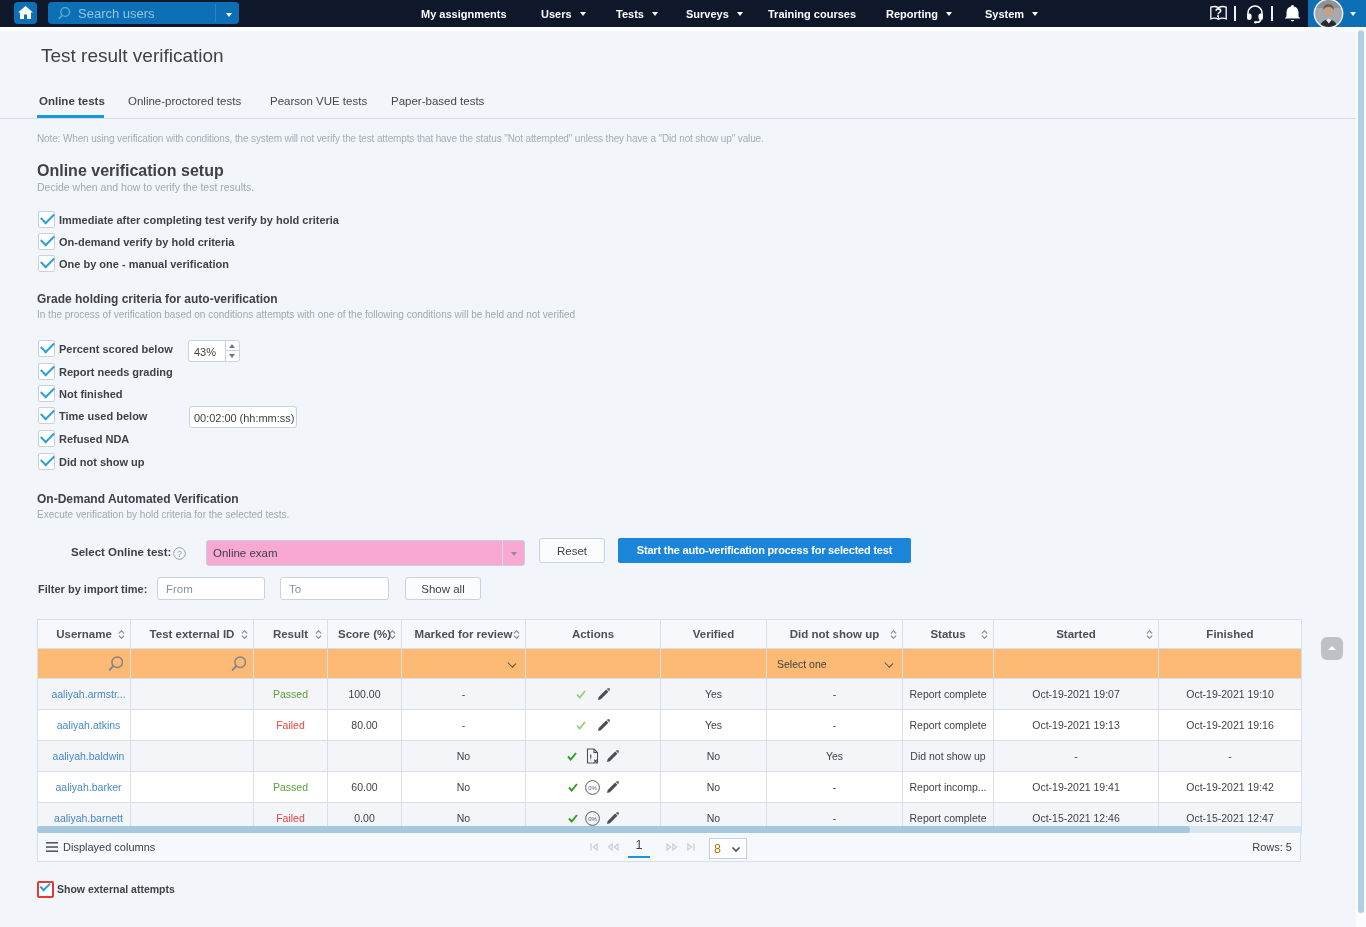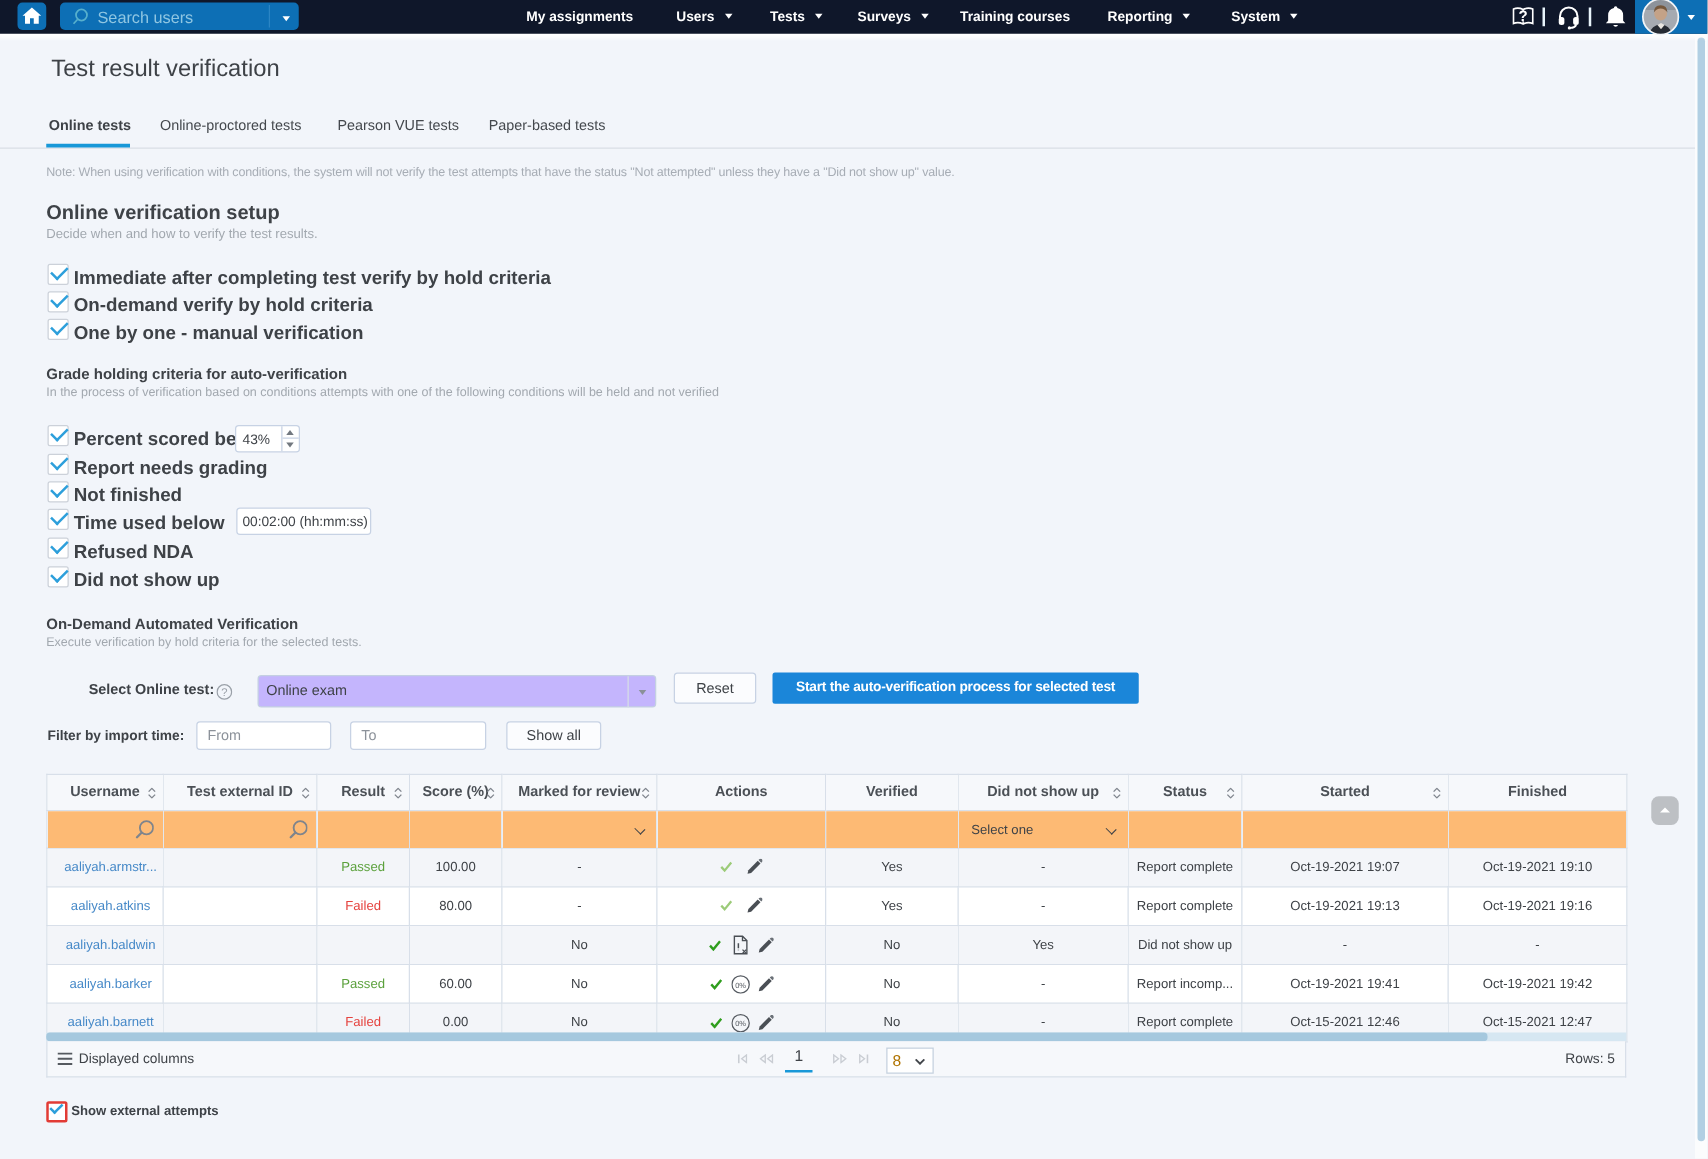--- a/index.html
+++ b/index.html
@@ -16,30 +16,30 @@
 #searchbox .divider { position:absolute; right:23px; top:2px; width:1px; height:18px; background:#2b85c4; }
 .navlink { position:absolute; top:0; height:27px; line-height:28px; color:#fff; font-weight:bold; font-size:11px; white-space:nowrap; }
 .caret-w { display:inline-block; width:0; height:0; border-left:3.5px solid transparent; border-right:3.5px solid transparent; border-top:4.5px solid #fff; vertical-align:middle; margin-left:8px; margin-top:-2px; }
 .navdiv { position:absolute; top:6px; width:2px; height:15px; background:#e8f4fb; }
 #avatarzone { position:absolute; right:0; top:0; width:58px; height:27px; background:#0d6fb5; }
 
 
 .cbrow { position:absolute; left:38px; height:18px; }
 .cb { position:absolute; left:0; top:0; width:17px; height:17px; border:1px solid #ccd1d9; border-radius:2px; background:#fff; }
 .cb::after { content:""; position:absolute; left:1.5px; top:0.5px; width:11px; height:6px; border-left:2.4px solid #2d9fdb; border-bottom:2.4px solid #2d9fdb; transform:rotate(-45deg); }
-.cbl { position:absolute; left:21px; top:3px; font-size:15px; font-weight:bold; color:#3e4247; white-space:nowrap; }
+.cbl { position:absolute; left:21px; top:3px; font-size:11px; font-weight:bold; color:#3e4247; white-space:nowrap; }
 .inputbox { background:#fff; border:1px solid #c7d2e4; border-radius:3px; }
 .spinbox { position:absolute; width:52px; height:22px; background:#fff; border:1px solid #c7d2e4; border-radius:3px; }
 .spin-btns { position:absolute; right:0; top:0; width:14px; height:20px; border-left:1px solid #c7d2e4; }
 .spin-b { position:absolute; left:0; width:13px; height:10px; }
 .spin-b:last-child { top:10px; }
 .tri-u { position:absolute; left:3px; top:3px; width:0; height:0; border-left:3.5px solid transparent; border-right:3.5px solid transparent; border-bottom:4.5px solid #72787f; }
 .tri-d { position:absolute; left:3px; top:3px; width:0; height:0; border-left:3.5px solid transparent; border-right:3.5px solid transparent; border-top:4.5px solid #72787f; }
 .btn { background:#fbfcfe; border:1px solid #c7d2e4; border-radius:3px;padding-left:39px; }
-.seldrop { background:#c4b5fd; border:1px solid #c4d0e2; border-radius:3px; }
+.seldrop { background:#f9a8d4; border:1px solid #c4d0e2; border-radius:3px; }
 
 
 #grid { border-collapse:collapse; table-layout:fixed; width:1264px; background:#fff; }
 #grid th, #grid td { border:1px solid #d8dfe9; font-size:10.5px; color:#3e4247; text-align:center; white-space:nowrap; overflow:hidden; position:relative; padding:0; }
 #grid .hrow th { height:29px; background:#f6f8fb; font-weight:bold; font-size:11.5px; color:#4b5056; }
 #grid .frow td { height:30px; background:#fdba74; }
 #grid .drow td { height:31px; }
 #grid .drow.last td { height:31px; }
 #grid .drow.odd td { background:#f3f5f9; }
 #grid .drow td.lnk { color:#4689c8; text-align:center; padding-left:9px; }

